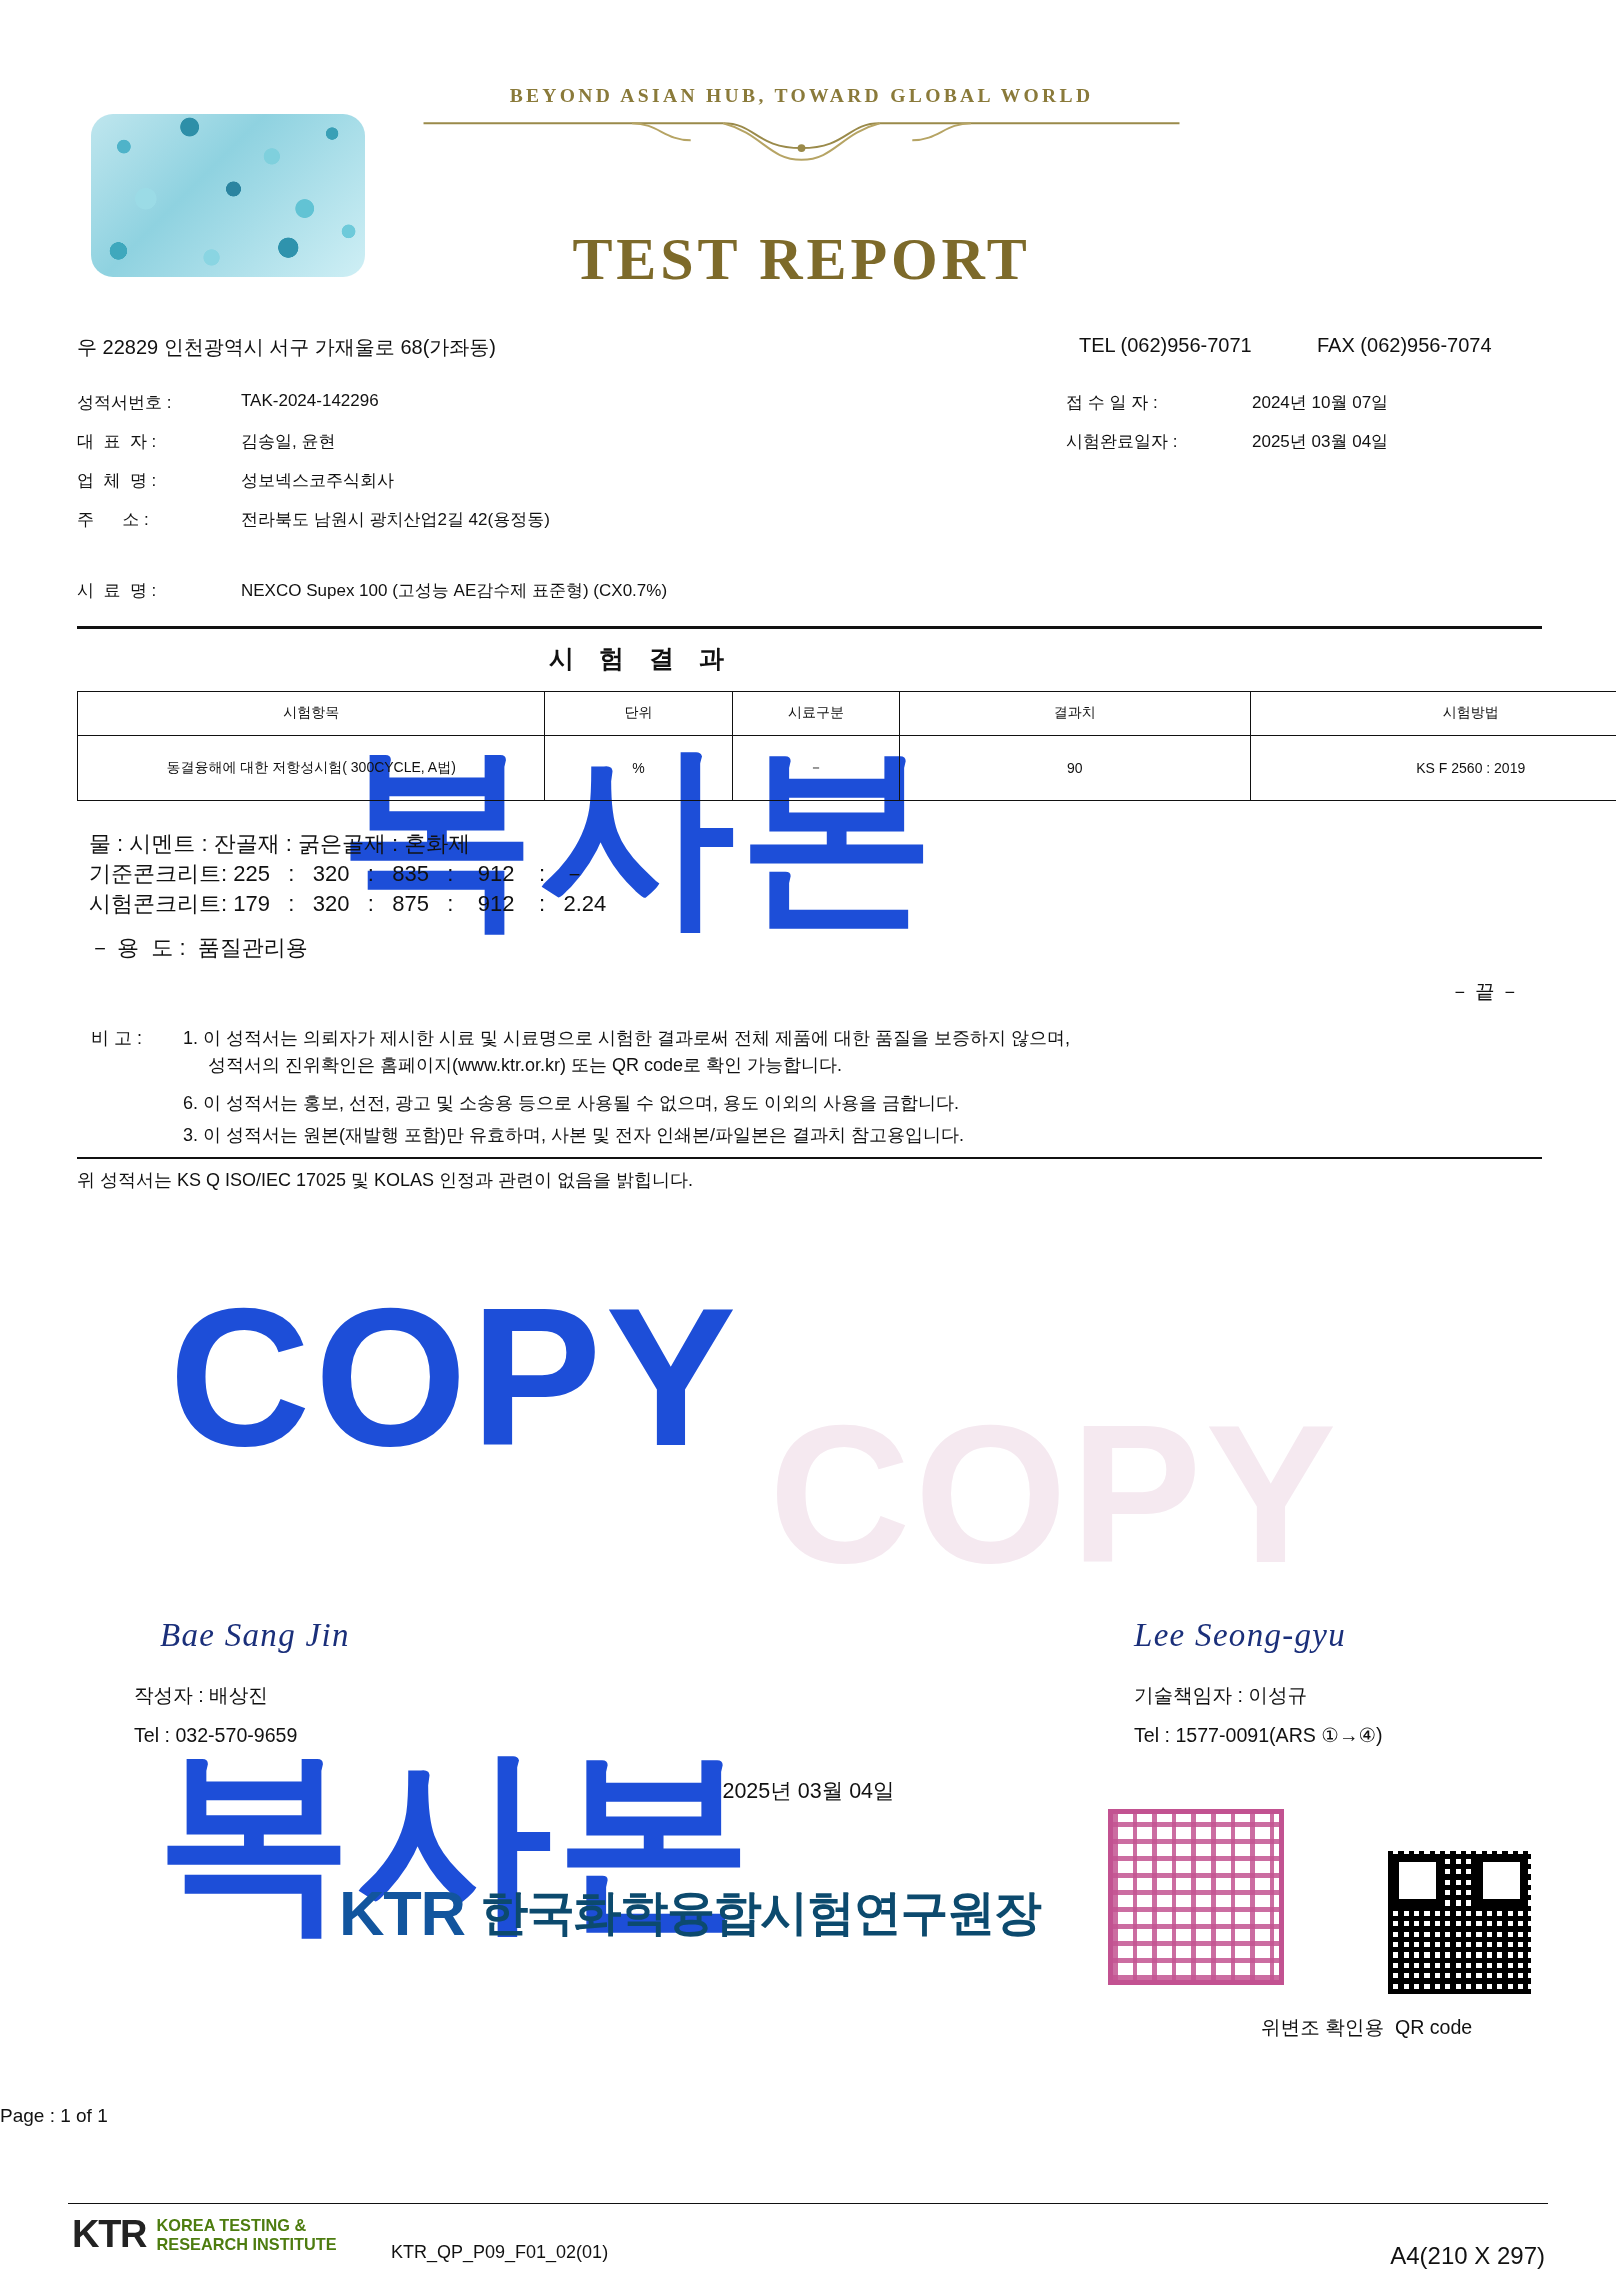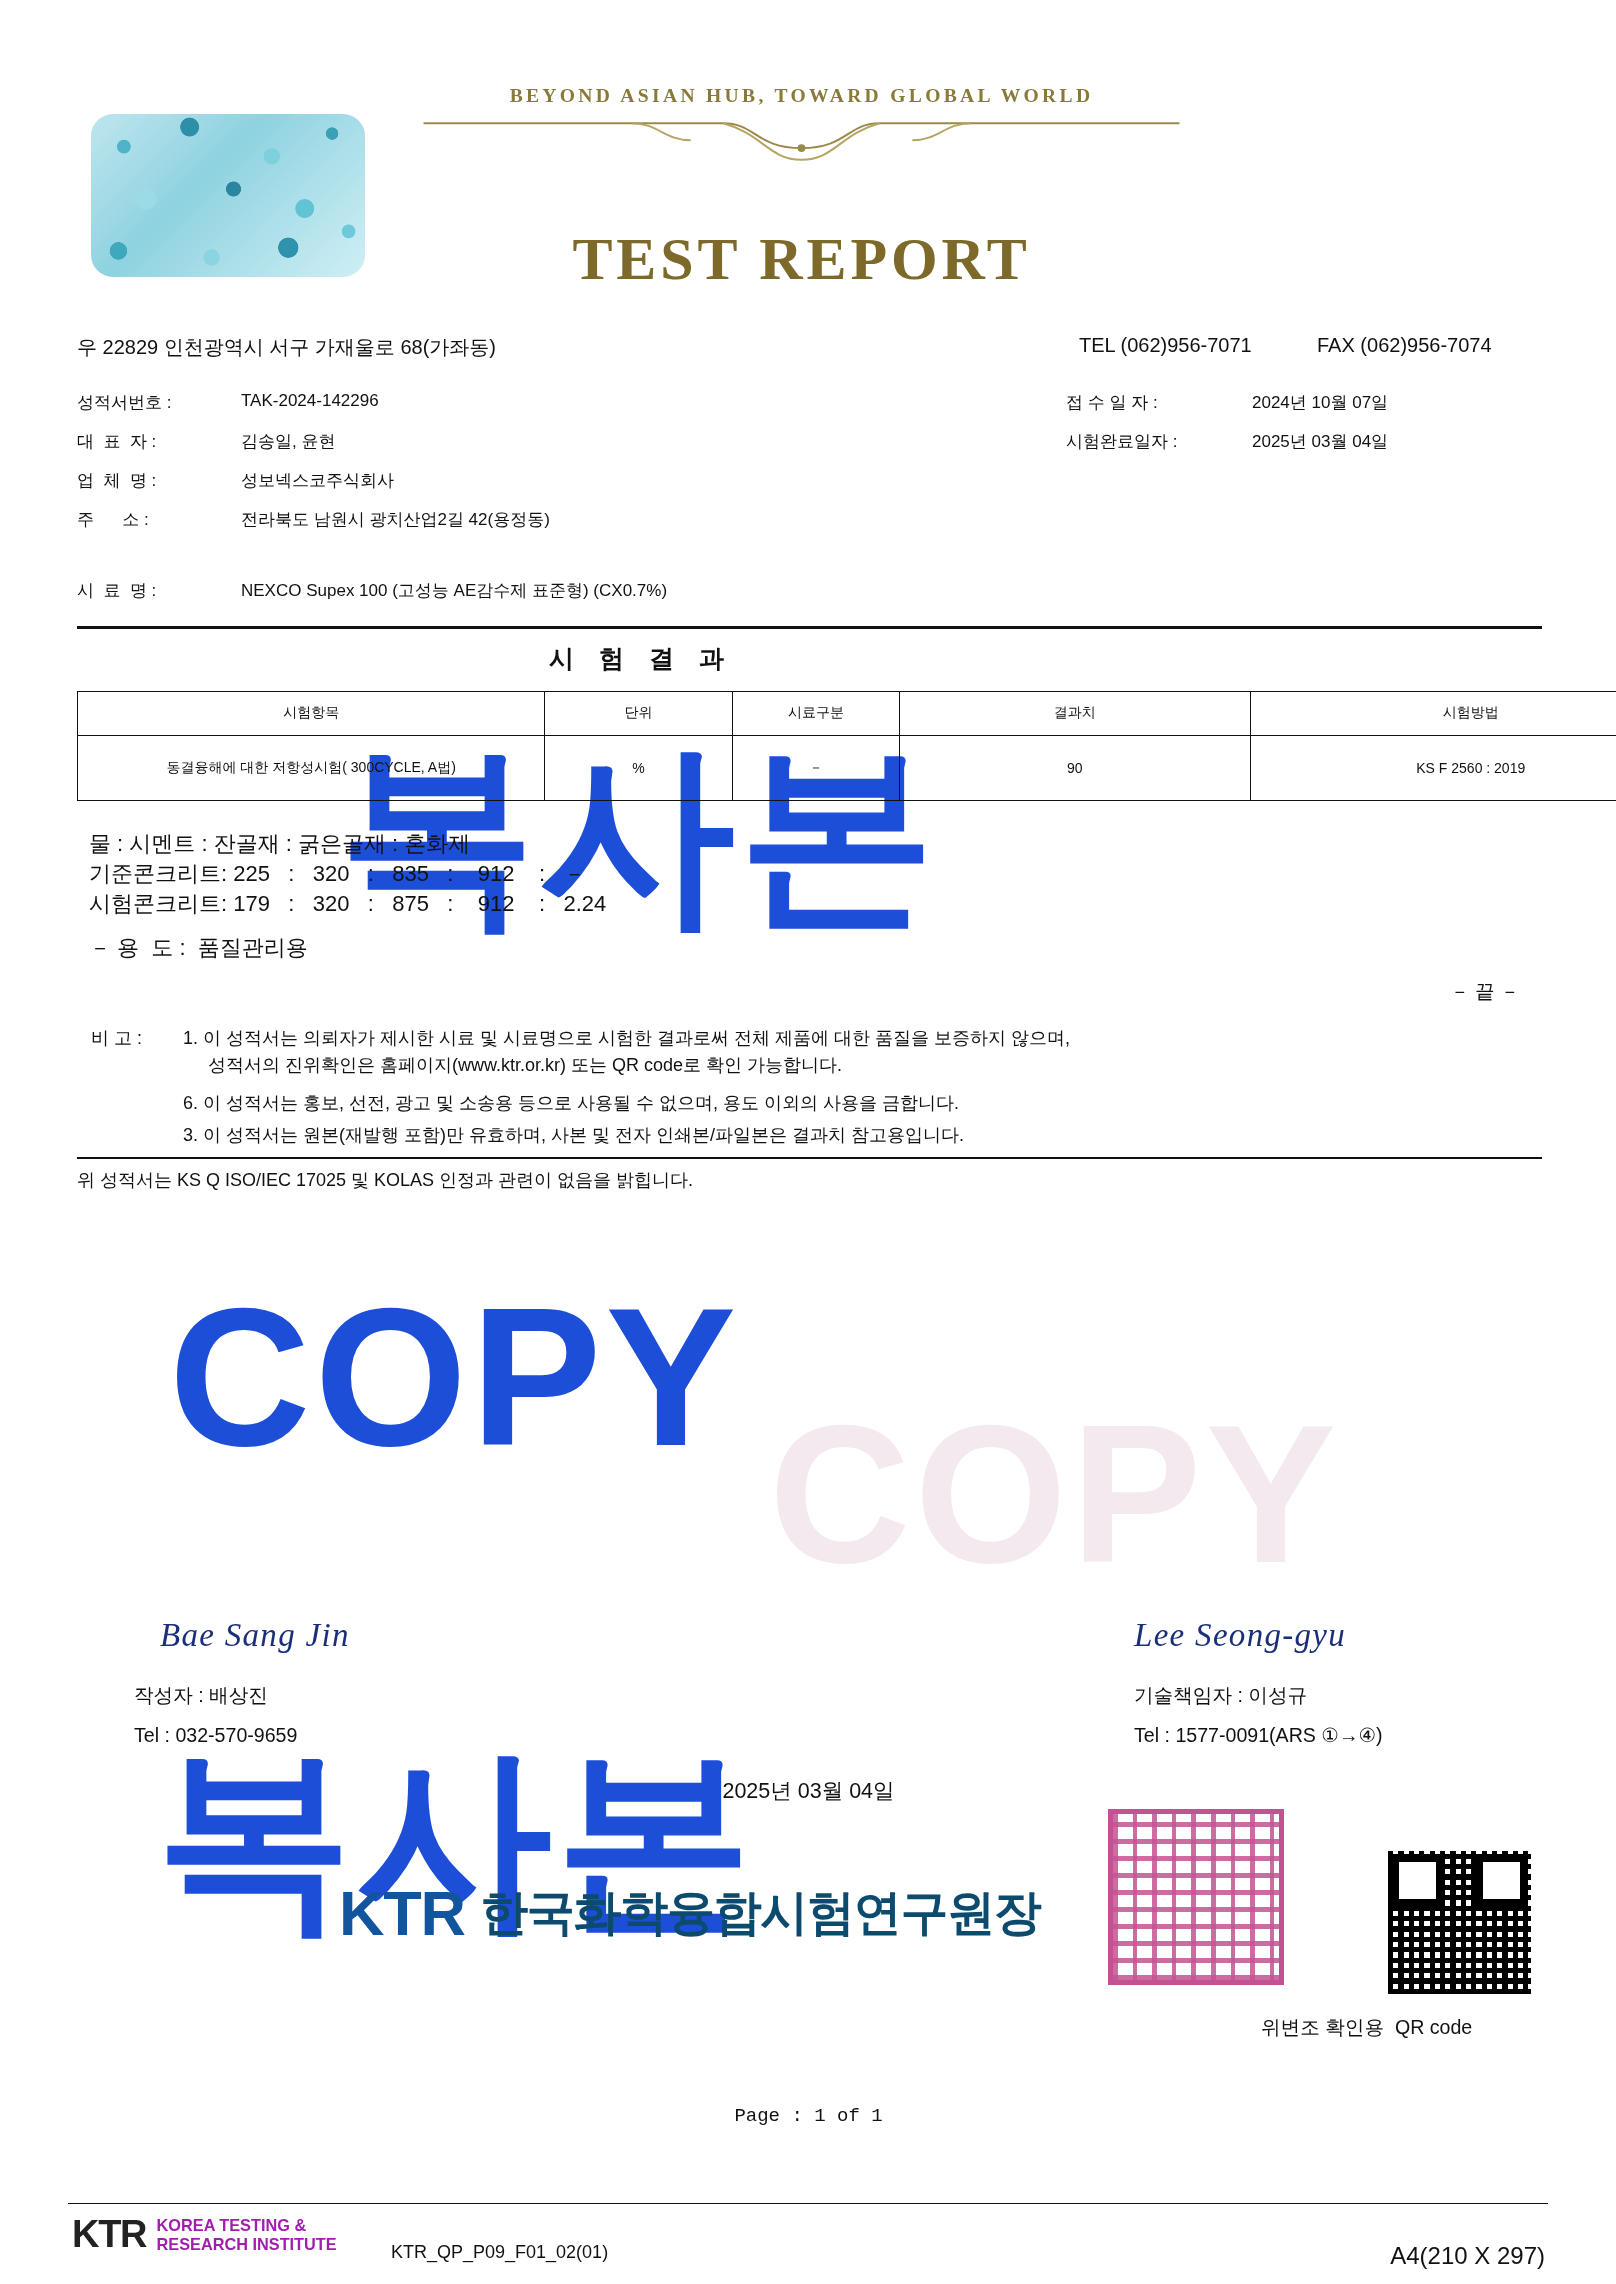--- a/index.html
+++ b/index.html
@@ -212,24 +212,22 @@
     border: 7.8px solid #000;
     background: #fff;
   }
   .qr::before { left: 3.9px; top: 3.9px; }
   .qr::after { right: 3.9px; top: 3.9px; }
 
   .page-num {
     position: absolute;
     left: 0; top: 2105px;
     width: 1617px;
-    text-align: center;
     font-size: 19px;
     z-index: 4;
-    font-family: Liberation Mono, monospace;
   }
   .footer-rule {
     position: absolute;
     left: 68px;
     top: 2203px;
     width: 1480px;
     height: 1.3px;
     background: #111;
     z-index: 4;
   }
@@ -245,21 +243,21 @@
     font-weight: bold;
     font-size: 38px;
     color: #222;
     letter-spacing: -1.3px;
   }
   .ktr-footer .eng {
     margin-left: 10.4px;
     font-size: 16.3px;
     font-weight: bold;
     line-height: 1.15;
-    color: #a21caf;
+    color: #4d7c0f;
   }
   .doc-code {
     position: absolute;
     left: 391px;
     top: 2242px;
     font-size: 18px;
     z-index: 4;
   }
   .paper-size {
     position: absolute;

